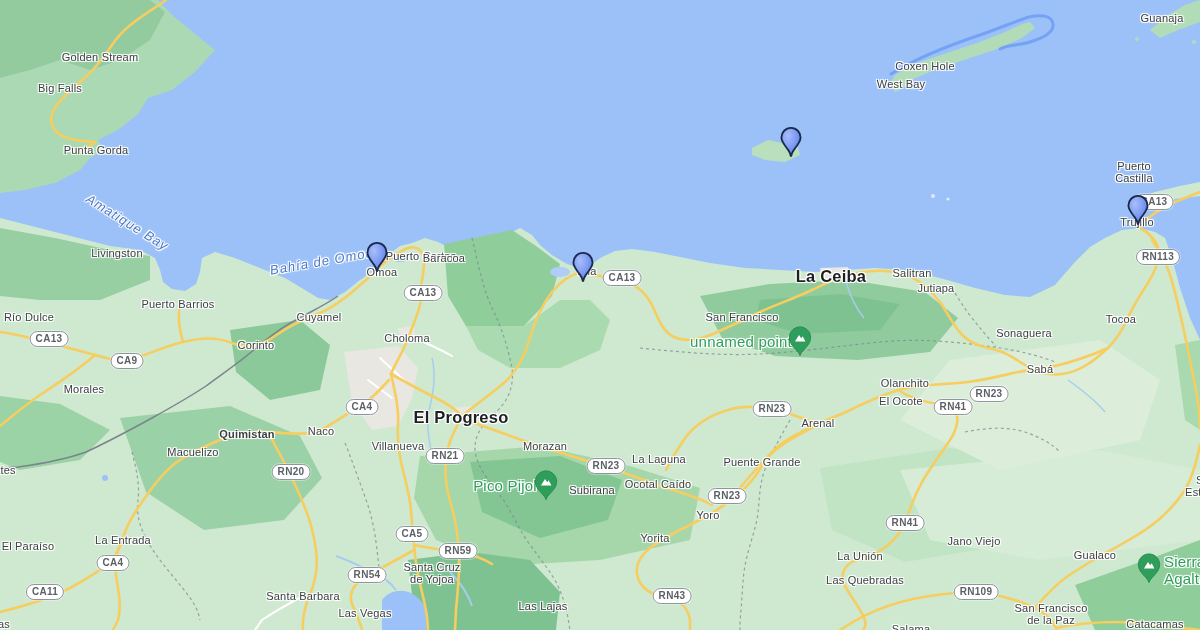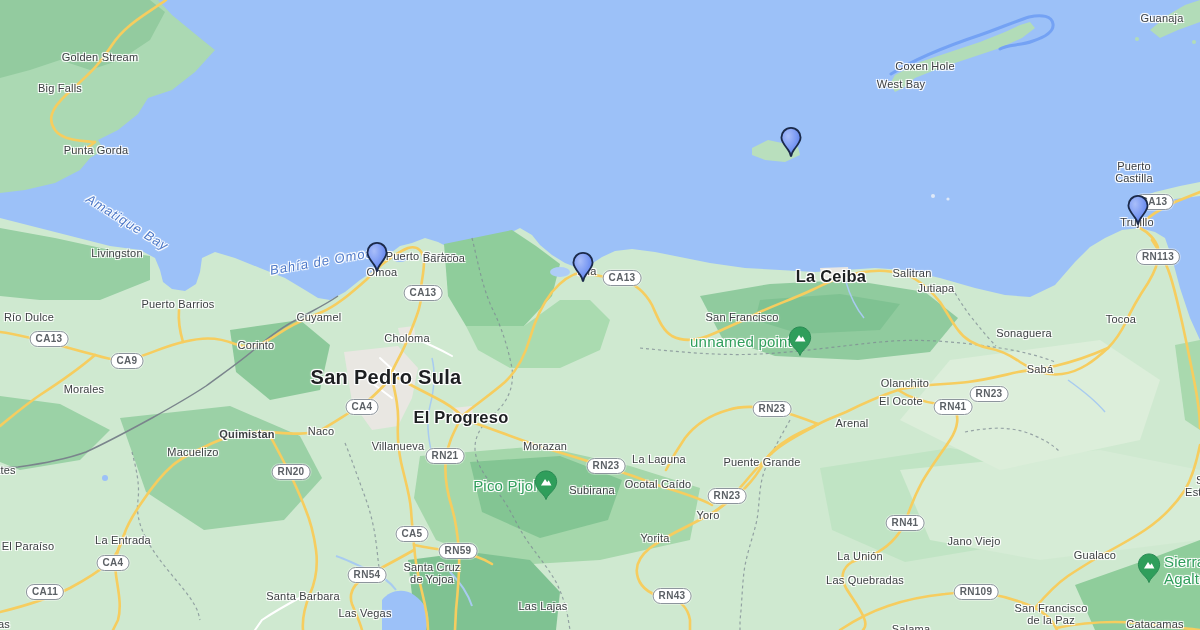--- a/index.html
+++ b/index.html
@@ -143,34 +143,33 @@
       <div class="lbl t-town" style="left: 117px; top: 253px;">Livingston</div>
       <div class="lbl t-town" style="left: 178px; top: 304px;">Puerto Barrios</div>
       <div class="lbl t-town" style="left: 29px; top: 317px;">Río Dulce</div>
       <div class="lbl t-town" style="left: 84px; top: 389px;">Morales</div>
       <div class="lbl t-town" style="left: 319px; top: 317px;">Cuyamel</div>
       <div class="lbl t-town" style="left: 256px; top: 345px;">Corinto</div>
       <div class="lbl t-town" style="left: 382px; top: 272px;">Omoa</div>
       <div class="lbl t-town" style="left: 421px; top: 256px;">Puerto Cortes</div>
       <div class="lbl t-town" style="left: 444px; top: 258px;">Baracoa</div>
       <div class="lbl t-town" style="left: 407px; top: 338px;">Choloma</div>
-      <div class="lbl t-xl" style="left: 386px; top: 377px;">San Pedro Sula</div>
       <div class="lbl t-lg" style="left: 461px; top: 417px;">El Progreso</div>
       <div class="lbl t-town" style="left: 398px; top: 446px;">Villanueva</div>
       <div class="lbl t-town" style="left: 586px; top: 271px;">Tela</div>
       <div class="lbl t-lg" style="left: 831px; top: 276px;">La Ceiba</div>
       <div class="lbl t-town" style="left: 742px; top: 317px;">San Francisco</div>
       <div class="lbl t-town" style="left: 912px; top: 273px;">Salitran</div>
       <div class="lbl t-town" style="left: 936px; top: 288px;">Jutiapa</div>
       <div class="lbl t-town" style="left: 1024px; top: 333px;">Sonaguera</div>
       <div class="lbl t-town" style="left: 1121px; top: 319px;">Tocoa</div>
       <div class="lbl t-town" style="left: 1040px; top: 369px;">Sabá</div>
       <div class="lbl t-town" style="left: 905px; top: 383px;">Olanchito</div>
       <div class="lbl t-town" style="left: 901px; top: 401px;">El Ocote</div>
-      <div class="lbl t-town" style="left: 818px; top: 423px; margin-left: 34px;">Arenal</div>
+      <div class="lbl t-town" style="left: 818px; top: 423px;">Arenal</div>
       <div class="lbl t-town" style="left: 762px; top: 462px;">Puente Grande</div>
       <div class="lbl t-town" style="left: 659px; top: 459px;">La Laguna</div>
       <div class="lbl t-town" style="left: 658px; top: 484px;">Ocotal Caído</div>
       <div class="lbl t-town" style="left: 545px; top: 446px;">Morazan</div>
       <div class="lbl t-town" style="left: 592px; top: 490px;">Subirana</div>
       <div class="lbl t-town" style="left: 708px; top: 515px;">Yoro</div>
       <div class="lbl t-town" style="left: 655px; top: 538px;">Yorita</div>
       <div class="lbl t-town" style="left: 860px; top: 556px;">La Unión</div>
       <div class="lbl t-town" style="left: 865px; top: 580px;">Las Quebradas</div>
       <div class="lbl t-town" style="left: 950px; top: 541px; margin-left: 24px;">Jano Viejo</div>

